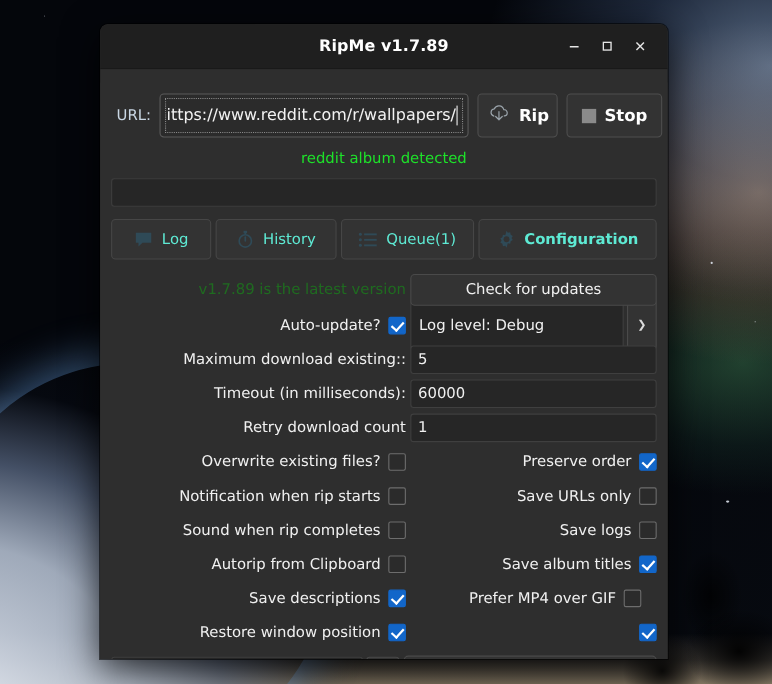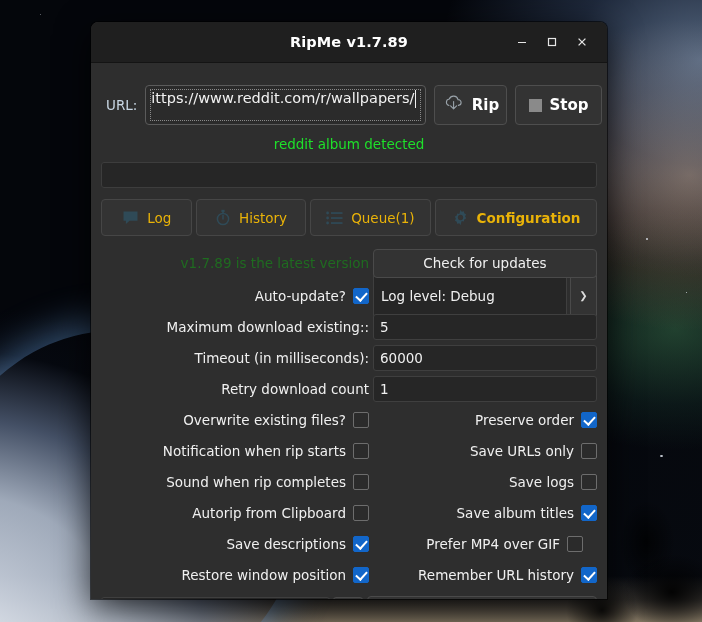--- a/index.html
+++ b/index.html
@@ -104,21 +104,21 @@
     height: 40px; box-sizing: border-box;
     background: #2b2b2b;
     border: 1px solid #5b5b5b;
     border-radius: 4px;
     display: flex; align-items: center;
     padding: 0 4px;
   }
   #url-inner {
     flex: 1 1 auto; height: 30px;
     border: 1px dotted #8a8a8a;
-    display: flex; 
+    display: flex; align-items: center;
     padding: 0 4px;
     overflow: hidden;
     position: relative;
   }
   #url-value {
     color: #f2f2f2; font-size: 14.5px; white-space: nowrap;
     margin-left: -4px;
   }
   #url-caret {
     width: 1px; height: 18px; background: #f0f0f0;
@@ -157,21 +157,21 @@
     margin-top: 11px;
     display: flex; gap: 4px;
   }
   .tab {
     height: 37px; box-sizing: border-box;
     background: #333333;
     border: 1px solid #464646;
     border-radius: 4px;
     display: flex; align-items: center; justify-content: center;
     gap: 8px;
-    color: #eab308; font-size: 13.5px;
+    color: #5eead4; font-size: 13.5px;
   }
   .tab.tab-log { width: 92px; }
   .tab.tab-history { width: 110px; }
   .tab.tab-queue { width: 122px; }
   .tab.tab-config { width: 163px; font-weight: bold; }
   .tab-icon { color: #2f4a57; display: flex; align-items: center; }
 
   
   #settings {
     margin-top: 12px;
@@ -499,21 +499,20 @@
           <span class="cb"></span>
         </div>
       </div>
 
       <div class="srow">
         <div class="s-left">
           <span class="lbl">Restore window position</span>
           <span class="cb on"></span>
         </div>
         <div class="s-right" style="justify-content:flex-end;gap:7px;padding-right:0;">
-          <span class="lbl">Remember URL history</span>
           <span class="cb on"></span>
         </div>
       </div>
 
       <div id="bottom-rows">
         <div class="brow">
           <div class="left-part" style="flex:0 0 262px;">
             <div id="lang-combo">
               <div id="lang-face">en_US</div>
               <div id="lang-arrow">❯</div>

